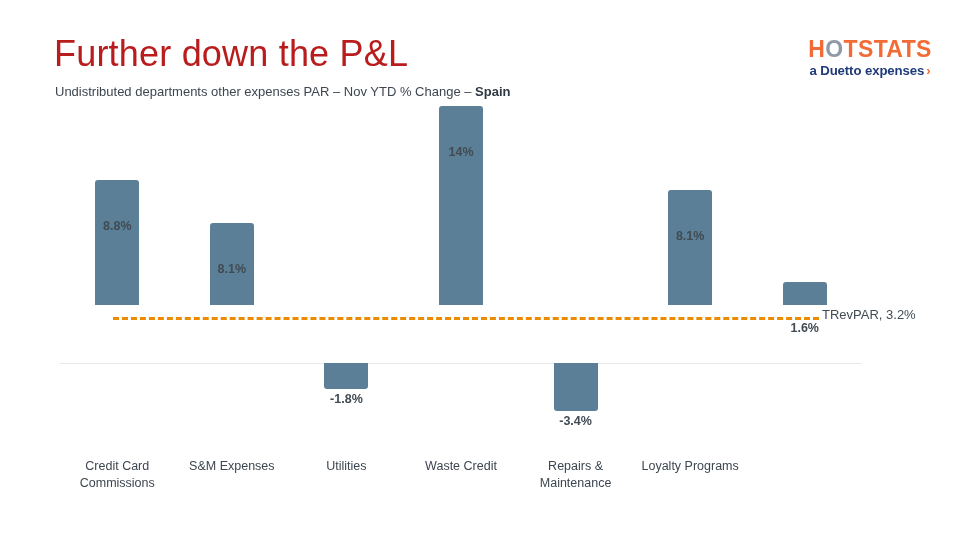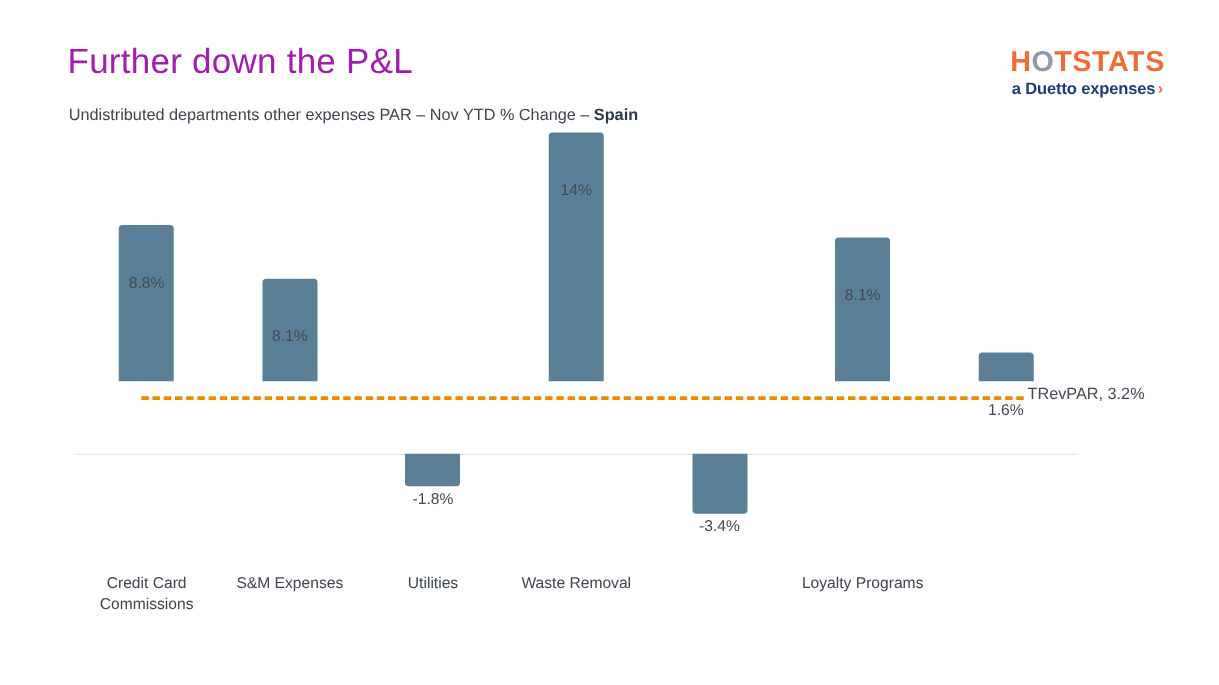--- a/index.html
+++ b/index.html
@@ -14,24 +14,24 @@
     overflow: hidden;
     font-family: "Liberation Sans", sans-serif;
     color: #3f4a52;
   }
 
   
   .slide-title {
     position: absolute;
     left: 54px;
     top: 33px;
-    font-size: 28px;
+    font-size: 36px;
     font-weight: 400;
     letter-spacing: 0.2px;
-    color: #a21caf;
+    color: #b91c1c;
     white-space: nowrap;
   }
   .slide-subtitle {
     position: absolute;
     left: 55px;
     top: 84px;
     font-size: 13px;
     font-weight: 400;
     color: #3d4650;
     white-space: nowrap;
@@ -111,20 +111,21 @@
     top: 233px;
     border-radius: 0 0 3px 3px;
   }
   .bar-label {
     position: absolute;
     left: 50%;
     transform: translateX(-50%);
     font-size: 12.5px;
     color: #404b53;
     white-space: nowrap;
+    font-weight: bold;
   }
   .cat-label {
     position: absolute;
     left: 50%;
     transform: translateX(-50%);
     top: 328px;
     width: 120px;
     text-align: center;
     font-size: 12.5px;
     line-height: 17px;
@@ -179,25 +180,26 @@
         <div class="cat-label">S&amp;M Expenses</div>
       </div>
       <div class="bar-slot" style="left: 289.429px;">
         <div class="bar neg" style="height: 25.56px; background: rgb(91, 127, 150);"></div>
         <div class="bar-label" style="top: 261.56px;">-1.8%</div>
         <div class="cat-label">Utilities</div>
       </div>
       <div class="bar-slot" style="left: 404px;">
         <div class="bar pos" style="height: 198.8px; background: rgb(91, 127, 150);"></div>
         <div class="bar-label" style="top: 15.2px;">14%</div>
-        <div class="cat-label">Waste Removal</div>
+        <div class="cat-label">Waste Credit</div>
       </div>
       <div class="bar-slot" style="left: 518.571px;">
         <div class="bar neg" style="height: 48.28px; background: rgb(91, 127, 150);"></div>
         <div class="bar-label" style="top: 284.28px;">-3.4%</div>
+        <div class="cat-label">Repairs &amp; Maintenance</div>
       </div>
       <div class="bar-slot" style="left: 633.143px;">
         <div class="bar pos" style="height: 115.02px; background: rgb(91, 127, 150);"></div>
         <div class="bar-label" style="top: 98.98px;">8.1%</div>
         <div class="cat-label">Loyalty Programs</div>
       </div>
       <div class="bar-slot" style="left: 747.714px;">
         <div class="bar pos" style="height: 22.72px; background: rgb(91, 127, 150);"></div>
         <div class="bar-label" style="top: 191.28px;">1.6%</div>
       </div>

